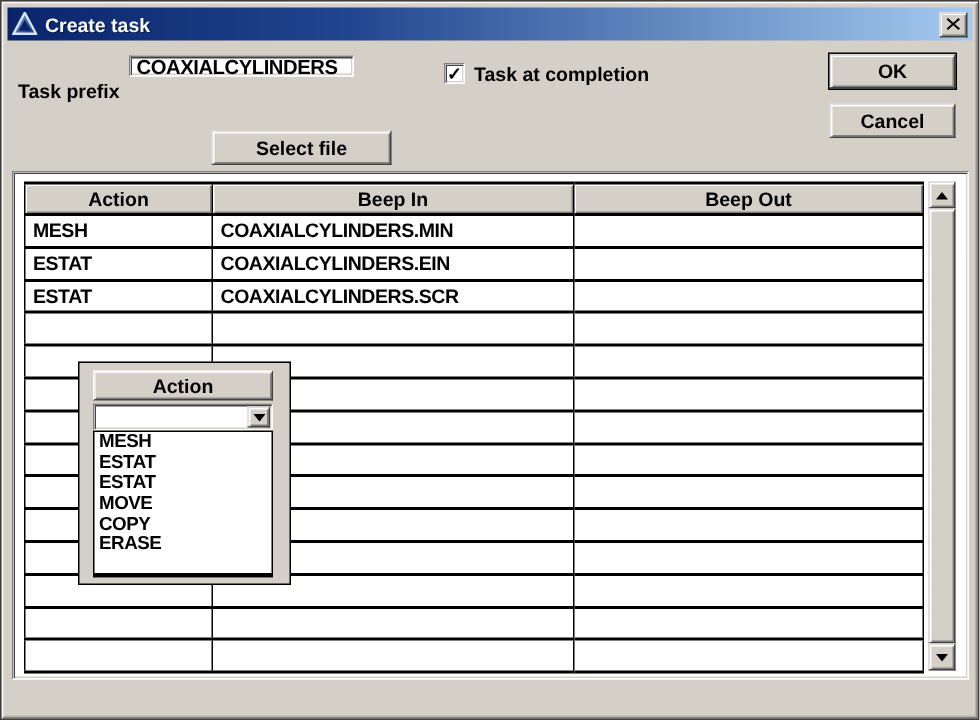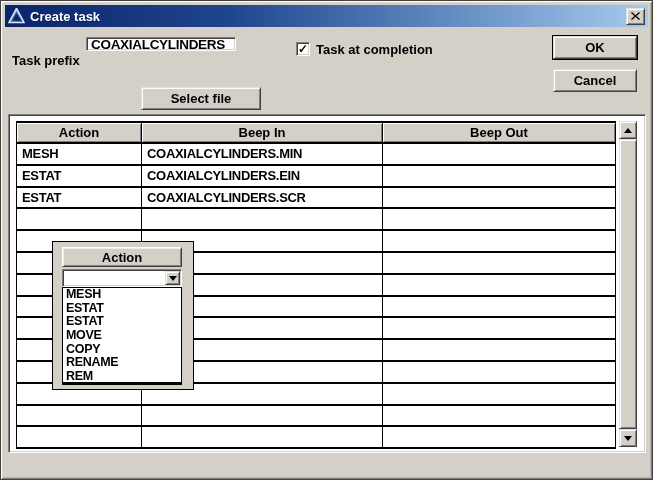--- a/index.html
+++ b/index.html
@@ -274,18 +274,17 @@
       <div class="combo-arrow">
         <div class="tri-down"></div>
       </div>
     </div>
     <div class="drop-list" id="drop-list">
         <div class="drop-item">MESH</div>
         <div class="drop-item">ESTAT</div>
         <div class="drop-item">ESTAT</div>
         <div class="drop-item">MOVE</div>
         <div class="drop-item">COPY</div>
-        <div class="drop-item">RENAME</div>
-        <div class="drop-item">REM</div>
+        <div class="drop-item">ERASE</div>
       </div>
   </div>
 
 </div>
 
 </body></html>

